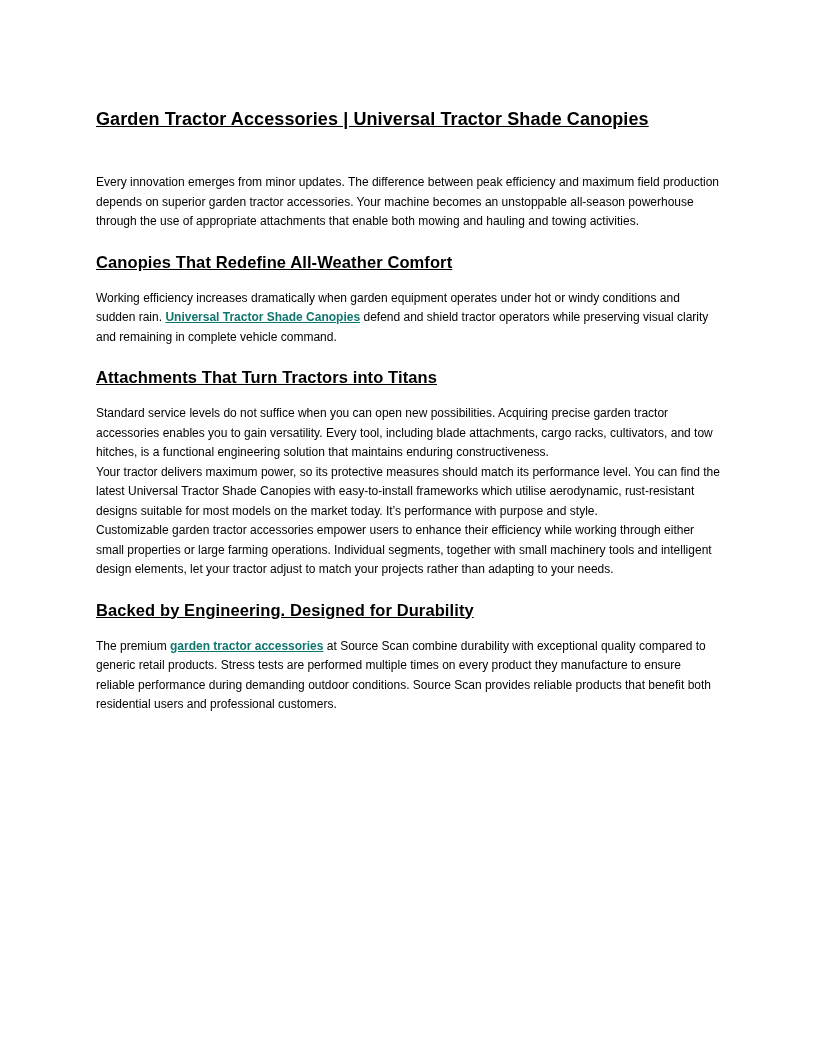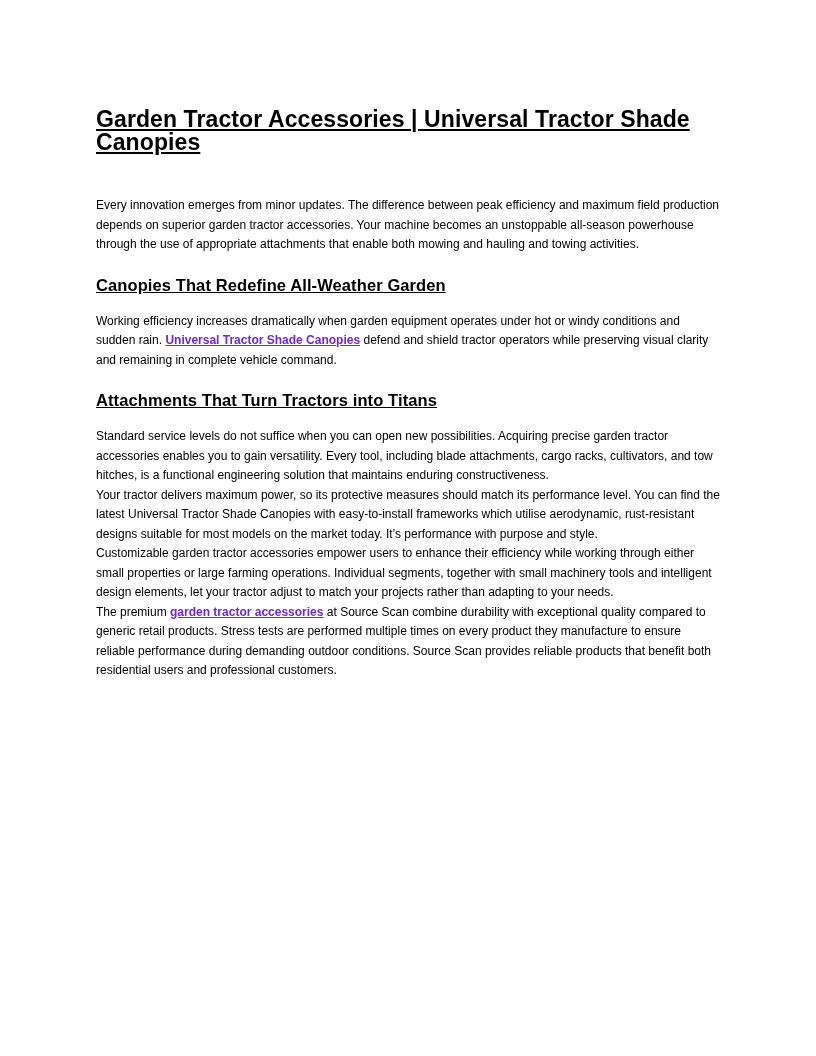--- a/index.html
+++ b/index.html
@@ -15,61 +15,62 @@
     color: #000000;
     overflow: hidden;
   }
   .page {
     width: 816px;
     height: 1056px;
     padding: 108px 96px 40px 96px;
     background: #ffffff;
   }
   h1.doc-title {
-    font-size: 23px;
+    font-size: 18px;
     line-height: 23px;
     font-weight: bold;
     text-decoration: underline;
     margin: 0 0 42px 0;
     letter-spacing: 0.1px;
   }
   h2.section-heading {
     font-size: 16.5px;
     line-height: 21px;
     font-weight: bold;
     text-decoration: underline;
     margin: 20px 0 16px 0;
     letter-spacing: 0.1px;
   }
   p.body-text {
     font-size: 12px;
     line-height: 19.5px;
     margin: 0;
   }
   a.doc-link {
-    color: #6d28d9;
+    color: #0f766e;
     font-weight: bold;
     text-decoration: underline;
     cursor: pointer;
   }
 </style>
 </head>
 <body>
 
 <div class="page">
 
   <h1 class="doc-title">Garden Tractor Accessories | Universal Tractor Shade Canopies</h1>
 
   <p class="body-text">Every innovation emerges from minor updates. The difference between peak efficiency and maximum field production depends on superior garden tractor accessories. Your machine becomes an unstoppable all-season powerhouse through the use of appropriate attachments that enable both mowing and hauling and towing activities.</p>
 
-  <h2 class="section-heading">Canopies That Redefine All-Weather Garden</h2>
+  <h2 class="section-heading">Canopies That Redefine All-Weather Comfort</h2>
   <p class="body-text"><span>Working efficiency increases dramatically when garden equipment operates under hot or windy conditions and sudden rain. </span><a class="doc-link" href="#">Universal Tractor Shade Canopies</a><span> defend and shield tractor operators while preserving visual clarity and remaining in complete vehicle command.</span></p>
 
   <h2 class="section-heading">Attachments That Turn Tractors into Titans</h2>
   <p class="body-text">Standard service levels do not suffice when you can open new possibilities. Acquiring precise garden tractor accessories enables you to gain versatility. Every tool, including blade attachments, cargo racks, cultivators, and tow hitches, is a functional engineering solution that maintains enduring constructiveness.</p>
 
   <p class="body-text">Your tractor delivers maximum power, so its protective measures should match its performance level. You can find the latest Universal Tractor Shade Canopies with easy-to-install frameworks which utilise aerodynamic, rust-resistant designs suitable for most models on the market today. It’s performance with purpose and style.</p>
 
   <p class="body-text">Customizable garden tractor accessories empower users to enhance their efficiency while working through either small properties or large farming operations. Individual segments, together with small machinery tools and intelligent design elements, let your tractor adjust to match your projects rather than adapting to your needs.</p>
 
+  <h2 class="section-heading">Backed by Engineering. Designed for Durability</h2>
   <p class="body-text"><span>The premium </span><a class="doc-link" href="#">garden tractor accessories</a><span> at Source Scan combine durability with exceptional quality compared to generic retail products. Stress tests are performed multiple times on every product they manufacture to ensure reliable performance during demanding outdoor conditions. Source Scan provides reliable products that benefit both residential users and professional customers.</span></p>
 
 </div>
 
 </body></html>

